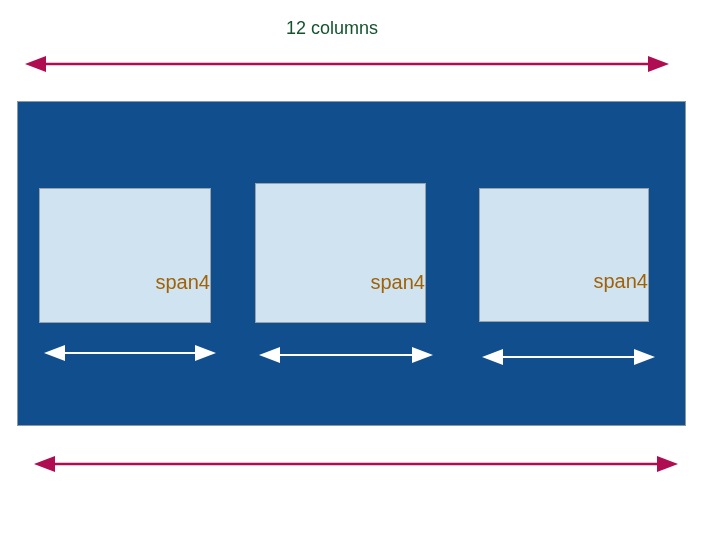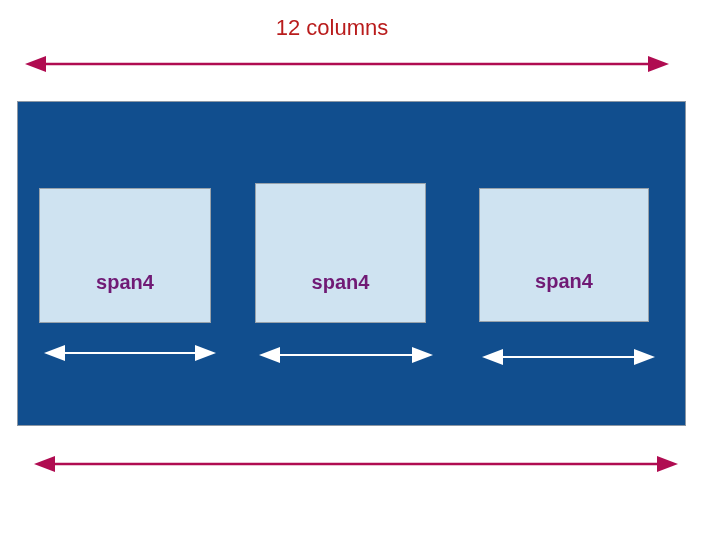--- a/index.html
+++ b/index.html
@@ -10,22 +10,22 @@
   }
   .stage {
     position: relative;
     width: 703px;
     height: 554px;
     background: #ffffff;
     overflow: hidden;
   }
   .diagram-label {
     position: absolute;
-    color: #b91c1c;
-    font-size: 22px;
+    color: #14532d;
+    font-size: 18px;
     line-height: 26px;
     text-align: center;
     white-space: nowrap;
   }
   #top-label {
     left: 0;
     top: 15px;
     width: 664px;
   }
   #bottom-label {
@@ -55,25 +55,24 @@
     box-sizing: border-box;
   }
   #box1 { left: 21px;  top: 86px; width: 172px; height: 135px; }
   #box2 { left: 237px; top: 81px; width: 171px; height: 140px; }
   #box3 { left: 461px; top: 86px; width: 170px; height: 134px; }
   .span-label {
     position: absolute;
     left: 0;
     bottom: 28px;
     width: 100%;
-    text-align: center;
-    color: #701a75;
+    text-align: right;
+    color: #a16207;
     font-size: 20px;
     line-height: 24px;
-    font-weight: bold;
   }
   .white-arrow {
     position: absolute;
     display: block;
   }
   #warrow1 { left: 24px;  top: 237px; }
   #warrow2 { left: 239px; top: 239px; }
   #warrow3 { left: 462px; top: 241px; }
 </style>
 </head>

